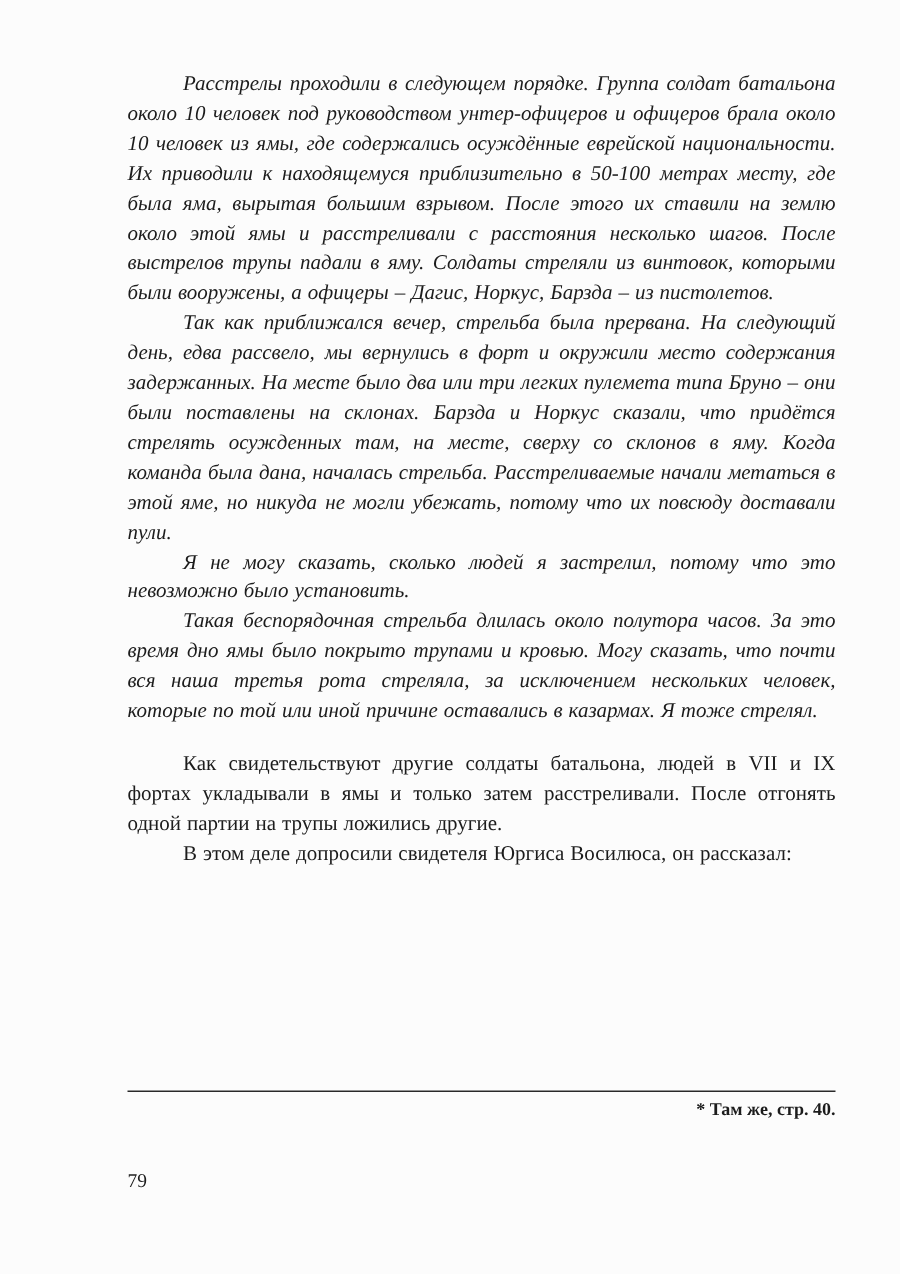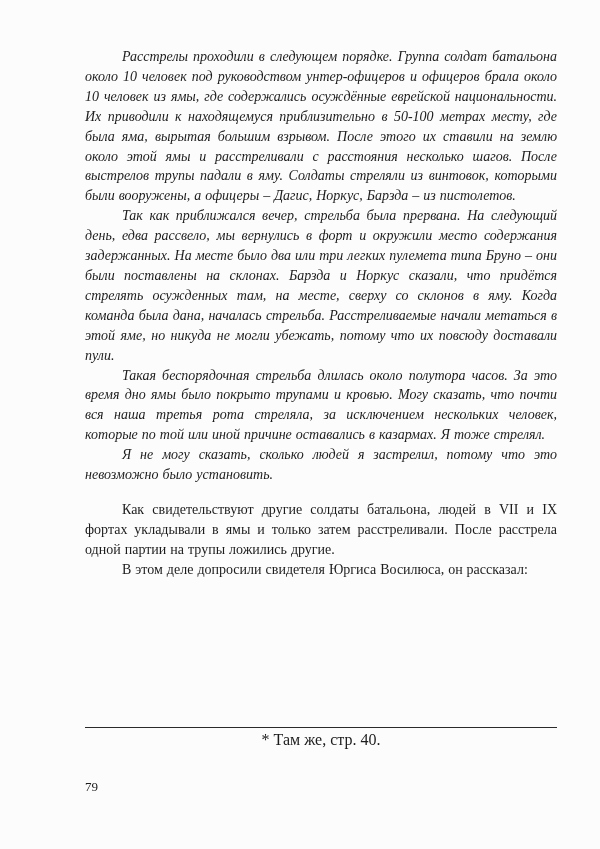--- a/index.html
+++ b/index.html
@@ -42,44 +42,45 @@
     top: 727px;
     width: 472px;
   }
   .footnote-rule {
     width: 100%;
     height: 0;
     border-top: 1.2px solid #2a2a2a;
   }
   .footnote {
     margin-top: 4px;
-    font-size: 16px;
+    font-size: 12px;
     line-height: 15px;
-    text-align: center;
+    text-align: right;
+    font-weight: bold;
   }
   .page-number {
     position: absolute;
     left: 85px;
     top: 779px;
     width: 472px;
     text-align: left;
     font-size: 13px;
   }
 </style>
 </head>
 <body>
 
 <div class="page">
 
   <main class="text-block">
     <p class="para italic">Расстрелы проходили в следующем порядке. Группа солдат батальона около 10 человек под руководством унтер-офицеров и офицеров брала около 10 человек из ямы, где содержались осуждённые еврейской национальности. Их приводили к находящемуся приблизительно в 50-100 метрах месту, где была яма, вырытая большим взрывом. После этого их ставили на землю около этой ямы и расстреливали с расстояния несколько шагов. После выстрелов трупы падали в яму. Солдаты стреляли из винтовок, которыми были вооружены, а офицеры – Дагис, Норкус, Барзда – из пистолетов.</p>
     <p class="para italic">Так как приближался вечер, стрельба была прервана. На следующий день, едва рассвело, мы вернулись в форт и окружили место содержания задержанных. На месте было два или три легких пулемета типа Бруно – они были поставлены на склонах. Барзда и Норкус сказали, что придётся стрелять осужденных там, на месте, сверху со склонов в яму. Когда команда была дана, началась стрельба. Расстреливаемые начали метаться в этой яме, но никуда не могли убежать, потому что их повсюду доставали пули.</p>
+    <p class="para italic">Я не могу сказать, сколько людей я застрелил, потому что это невозможно было установить.</p>
     <p class="para italic">Такая беспорядочная стрельба длилась около полутора часов. За это время дно ямы было покрыто трупами и кровью. Могу сказать, что почти вся наша третья рота стреляла, за исключением нескольких человек, которые по той или иной причине оставались в казармах. Я тоже стрелял.</p>
-    <p class="para italic">Я не могу сказать, сколько людей я застрелил, потому что это невозможно было установить.</p>
-    <p class="para gap-above">Как свидетельствуют другие солдаты батальона, людей в VII и IX фортах укладывали в ямы и только затем расстреливали. После расстрела одной партии на трупы ложились другие.</p>
+    <p class="para gap-above">Как свидетельствуют другие солдаты батальона, людей в VII и IX фортах укладывали в ямы и только затем расстреливали. После отгонять одной партии на трупы ложились другие.</p>
     <p class="para">В этом деле допросили свидетеля Юргиса Восилюса, он рассказал:</p>
   </main>
 
   <footer class="footnote-area">
     <div class="footnote-rule"></div>
     <div class="footnote">* Там же, стр. 40.</div>
   </footer>
 
   <div class="page-number">79</div>
 

